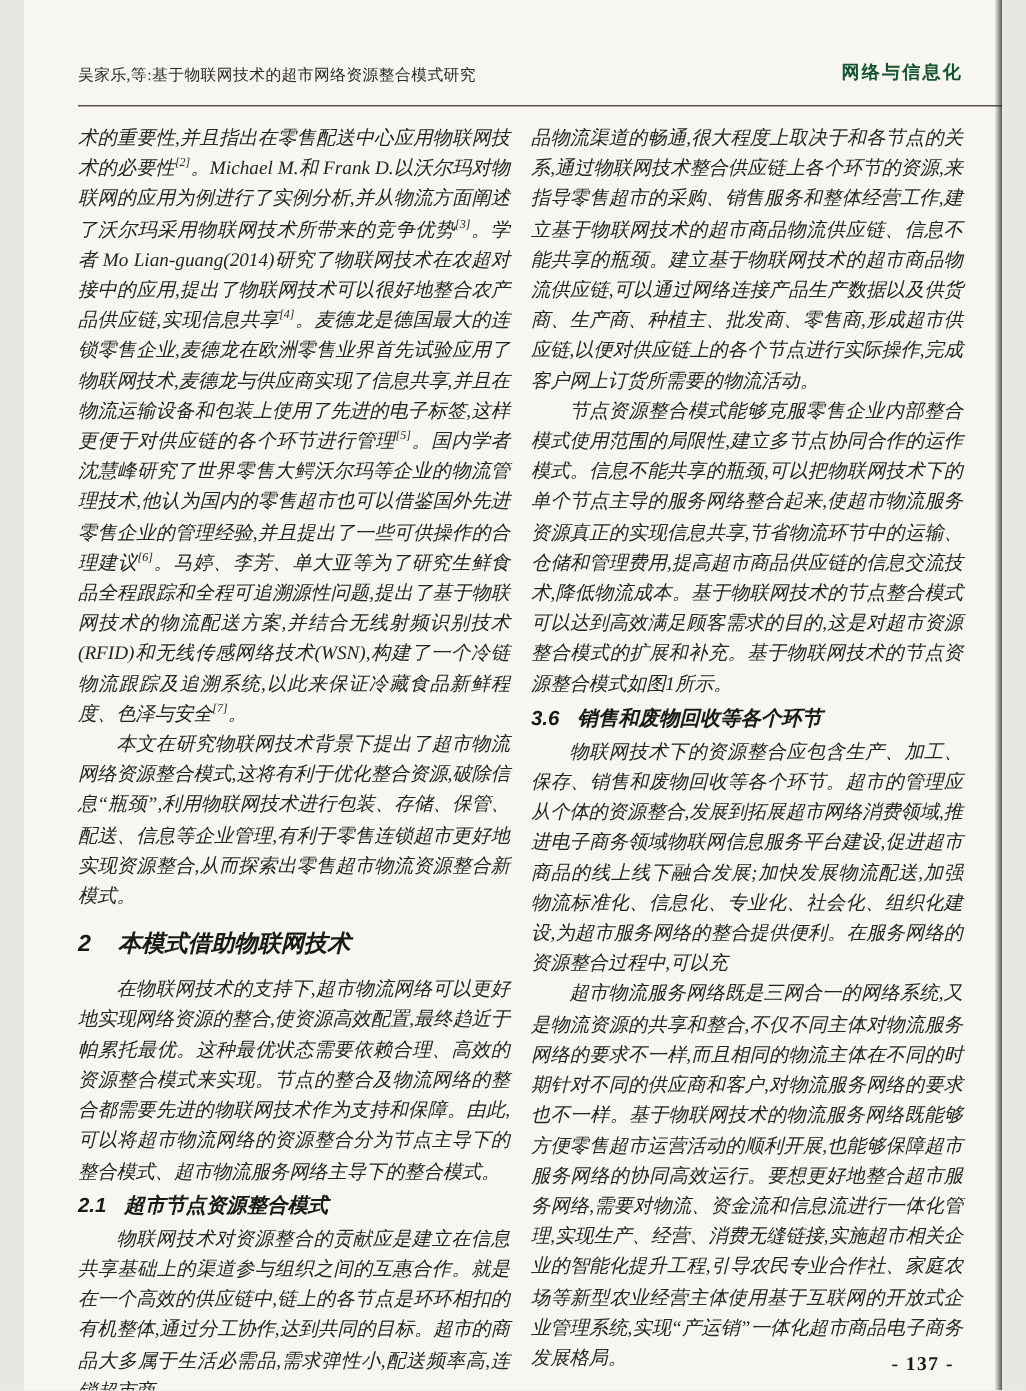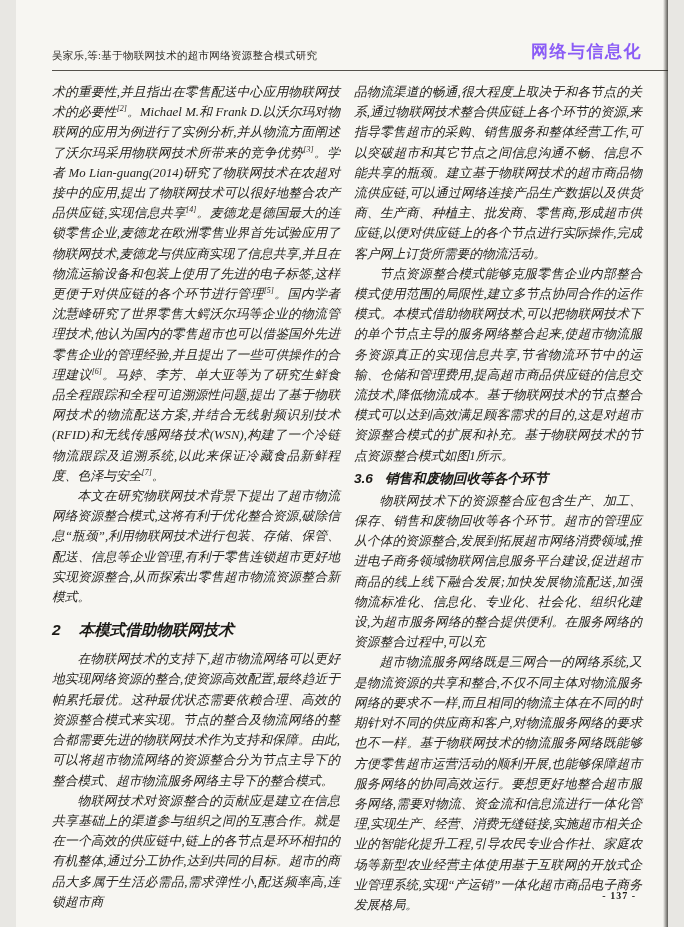--- a/index.html
+++ b/index.html
@@ -20,21 +20,21 @@
   }
   .page-header{
     position:absolute;top:40px;left:36px;right:26px;
     display:flex;justify-content:space-between;align-items:flex-end;
   }
   .rh-left{
     font-size:10.5px;color:#2c2a25;letter-spacing:.3px;
     font-family:"Liberation Serif", serif;
   }
   .rh-right{
-    font-size:17px;font-weight:bold;letter-spacing:1.5px;color:#8b5cf6;
+    font-size:12px;font-weight:bold;letter-spacing:1.5px;color:#14532d;
     font-family:"Liberation Sans", sans-serif;
   }
   .header-rule{
     position:absolute;top:70px;left:36px;right:0;height:0;
     border-top:1.6px solid #55524c;
   }
   .columns{
     position:absolute;top:82px;left:36px;right:26px;
     display:flex;gap:14px;font-style:italic;
   }
@@ -57,22 +57,22 @@
   }
   .h-main .h-num{margin-right:18px;}
   .h-sub{
     margin:2px 0 2px 0;
     font-family:"Liberation Sans", sans-serif;
     font-weight:bold;font-size:13.6px;line-height:21px;
     color:#1c1a16;text-align:left;text-indent:0;
   }
   .h-sub .h-num{margin-right:12px;}
   .page-number{
-    position:absolute;right:32px;bottom:26px;
-    font-weight:bold;font-size:10px;letter-spacing:1px;
+    position:absolute;right:32px;bottom:10px;
+    font-weight:bold;font-size:13px;letter-spacing:1px;
     color:#1c1a16;
     font-family:"Liberation Serif", serif;
   }
 </style>
 </head>
 <body>
 
 <div class="page">
 
   <header class="page-header">
@@ -84,26 +84,29 @@
 
   <main class="columns">
 
     <section class="col">
       <p class="para rich no-indent">术的重要性,并且指出在零售配送中心应用物联网技术的必要性<sup class="ref">[2]</sup>。Michael M.和 Frank D.以沃尔玛对物联网的应用为例进行了实例分析,并从物流方面阐述了沃尔玛采用物联网技术所带来的竞争优势<sup class="ref">[3]</sup>。学者 Mo Lian-guang(2014)研究了物联网技术在农超对接中的应用,提出了物联网技术可以很好地整合农产品供应链,实现信息共享<sup class="ref">[4]</sup>。麦德龙是德国最大的连锁零售企业,麦德龙在欧洲零售业界首先试验应用了物联网技术,麦德龙与供应商实现了信息共享,并且在物流运输设备和包装上使用了先进的电子标签,这样更便于对供应链的各个环节进行管理<sup class="ref">[5]</sup>。国内学者沈慧峰研究了世界零售大鳄沃尔玛等企业的物流管理技术,他认为国内的零售超市也可以借鉴国外先进零售企业的管理经验,并且提出了一些可供操作的合理建议<sup class="ref">[6]</sup>。马婷、李芳、单大亚等为了研究生鲜食品全程跟踪和全程可追溯源性问题,提出了基于物联网技术的物流配送方案,并结合无线射频识别技术(RFID)和无线传感网络技术(WSN),构建了一个冷链物流跟踪及追溯系统,以此来保证冷藏食品新鲜程度、色泽与安全<sup class="ref">[7]</sup>。</p>
       <p class="para rich indent">本文在研究物联网技术背景下提出了超市物流网络资源整合模式,这将有利于优化整合资源,破除信息“瓶颈”,利用物联网技术进行包装、存储、保管、配送、信息等企业管理,有利于零售连锁超市更好地实现资源整合,从而探索出零售超市物流资源整合新模式。</p>
       <h2 class="h-main">
         <span class="h-num">2</span><span class="h-title">本模式借助物联网技术</span>
       </h2>
       <p class="para indent">在物联网技术的支持下,超市物流网络可以更好地实现网络资源的整合,使资源高效配置,最终趋近于帕累托最优。这种最优状态需要依赖合理、高效的资源整合模式来实现。节点的整合及物流网络的整合都需要先进的物联网技术作为支持和保障。由此,可以将超市物流网络的资源整合分为节点主导下的整合模式、超市物流服务网络主导下的整合模式。</p>
+      <h3 class="h-sub">
+        <span class="h-num">2.1</span><span class="h-title">超市节点资源整合模式</span>
+      </h3>
       <p class="para indent">物联网技术对资源整合的贡献应是建立在信息共享基础上的渠道参与组织之间的互惠合作。就是在一个高效的供应链中,链上的各节点是环环相扣的有机整体,通过分工协作,达到共同的目标。超市的商品大多属于生活必需品,需求弹性小,配送频率高,连锁超市商</p>
     </section>
 
     <section class="col">
-      <p class="para no-indent">品物流渠道的畅通,很大程度上取决于和各节点的关系,通过物联网技术整合供应链上各个环节的资源,来指导零售超市的采购、销售服务和整体经营工作,可以突破超市和其它节点之间信息沟通不畅、信息不能共享的瓶颈。建立基于物联网技术的超市商品物流供应链,可以通过网络连接产品生产数据以及供货商、生产商、种植主、批发商、零售商,形成超市供应链,以便对供应链上的各个节点进行实际操作,完成客户网上订货所需要的物流活动。</p>
-      <p class="para indent">节点资源整合模式能够克服零售企业内部整合模式使用范围的局限性,建立多节点协同合作的运作模式。本模式借助物联网技术,可以把物联网技术下的单个节点主导的服务网络整合起来,使超市物流服务资源真正的实现信息共享,节省物流环节中的运输、仓储和管理费用,提高超市商品供应链的信息交流技术,降低物流成本。基于物联网技术的节点整合模式可以达到高效满足顾客需求的目的,这是对超市资源整合模式的扩展和补充。基于物联网技术的节点资源整合模式如图1所示。</p>
+      <p class="para no-indent">品物流渠道的畅通,很大程度上取决于和各节点的关系,通过物联网技术整合供应链上各个环节的资源,来指导零售超市的采购、销售服务和整体经营工作,建立基于物联网技术的超市商品物流供应链、信息不能共享的瓶颈。建立基于物联网技术的超市商品物流供应链,可以通过网络连接产品生产数据以及供货商、生产商、种植主、批发商、零售商,形成超市供应链,以便对供应链上的各个节点进行实际操作,完成客户网上订货所需要的物流活动。</p>
+      <p class="para indent">节点资源整合模式能够克服零售企业内部整合模式使用范围的局限性,建立多节点协同合作的运作模式。信息不能共享的瓶颈,可以把物联网技术下的单个节点主导的服务网络整合起来,使超市物流服务资源真正的实现信息共享,节省物流环节中的运输、仓储和管理费用,提高超市商品供应链的信息交流技术,降低物流成本。基于物联网技术的节点整合模式可以达到高效满足顾客需求的目的,这是对超市资源整合模式的扩展和补充。基于物联网技术的节点资源整合模式如图1所示。</p>
       <h3 class="h-sub">
         <span class="h-num">3.6</span><span class="h-title">销售和废物回收等各个环节</span>
       </h3>
       <p class="para indent">物联网技术下的资源整合应包含生产、加工、保存、销售和废物回收等各个环节。超市的管理应从个体的资源整合,发展到拓展超市网络消费领域,推进电子商务领域物联网信息服务平台建设,促进超市商品的线上线下融合发展;加快发展物流配送,加强物流标准化、信息化、专业化、社会化、组织化建设,为超市服务网络的整合提供便利。在服务网络的资源整合过程中,可以充</p>
       <p class="para indent">超市物流服务网络既是三网合一的网络系统,又是物流资源的共享和整合,不仅不同主体对物流服务网络的要求不一样,而且相同的物流主体在不同的时期针对不同的供应商和客户,对物流服务网络的要求也不一样。基于物联网技术的物流服务网络既能够方便零售超市运营活动的顺利开展,也能够保障超市服务网络的协同高效运行。要想更好地整合超市服务网络,需要对物流、资金流和信息流进行一体化管理,实现生产、经营、消费无缝链接,实施超市相关企业的智能化提升工程,引导农民专业合作社、家庭农场等新型农业经营主体使用基于互联网的开放式企业管理系统,实现“产运销”一体化超市商品电子商务发展格局。</p>
     </section>
 
   </main>
 
   <div class="page-number">- 137 -</div>

